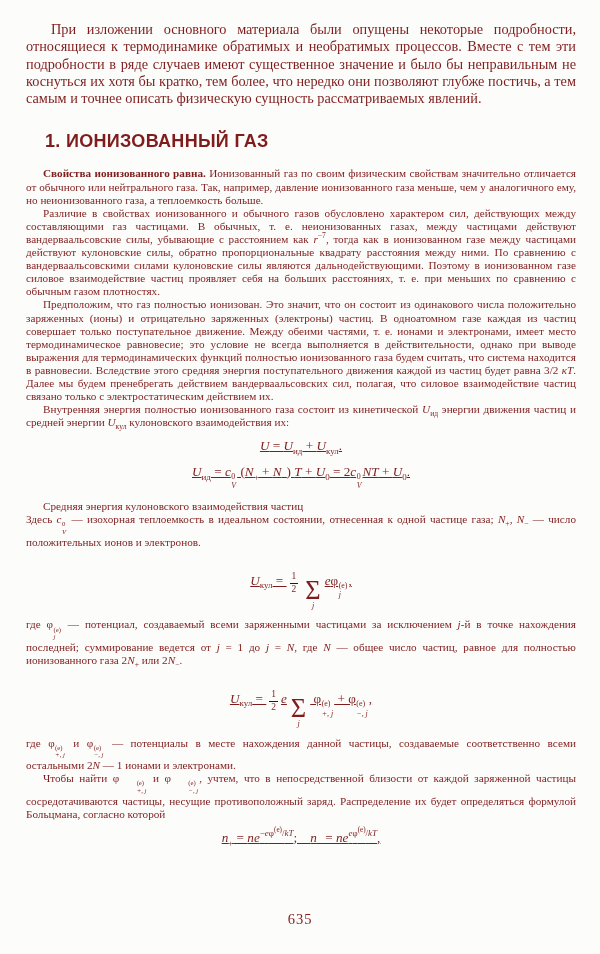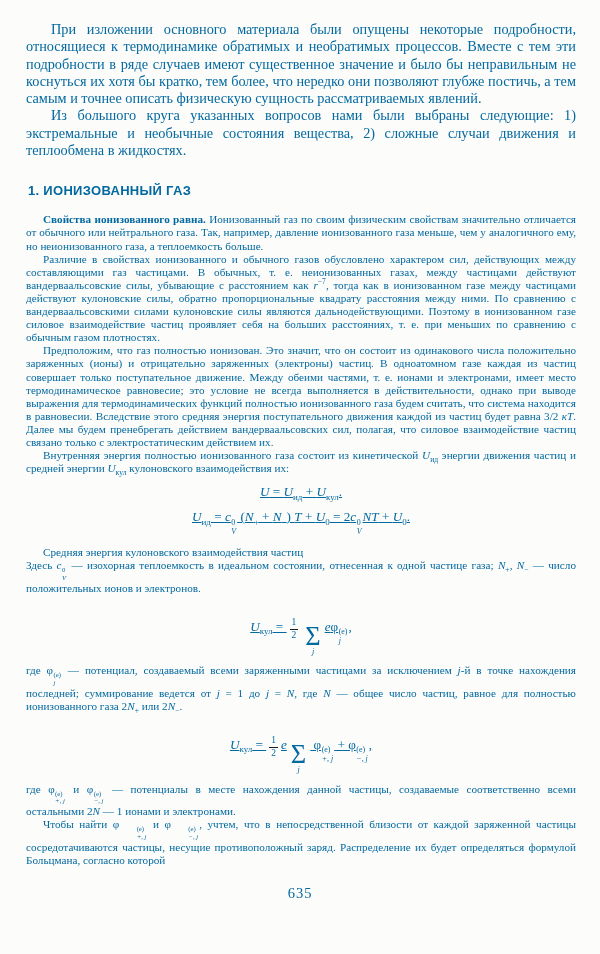--- a/index.html
+++ b/index.html
@@ -3,32 +3,32 @@
 <meta charset="utf-8">
 <style>
   html,body{margin:0;padding:0;}
   .page{
     position:relative;
     width:600px;height:954px;
     background:#fcfcfa;
     box-sizing:border-box;
     padding:21px 24px 0 26px;
     font-family:"Liberation Serif",serif;
-    color:#0369a1;
+    color:#7f1d1d;
     overflow:hidden;
   }
   p{margin:0;}
   .intro{
     font-size:14.3px;line-height:17.3px;
     text-align:justify;text-indent:25px;
   }
   .heading{
     font-family:"Liberation Sans",sans-serif;
-    font-size:13px;font-weight:700;letter-spacing:.3px;
-    margin:24px 0 15px 2px;
+    font-size:18px;font-weight:700;letter-spacing:.3px;
+    margin:24px 0 15px 19px;
   }
   .bp{
     font-size:11.2px;line-height:13.1px;
     text-align:justify;text-indent:17px;
   }
   .bp.noindent{text-indent:0;}
   .b{font-weight:700;}
   .i{font-style:italic;}
   sub{font-size:68%;line-height:0;}
   sup{font-size:68%;line-height:0;}
@@ -56,31 +56,30 @@
   }
   .frac .num{display:block;border-bottom:1px solid #1c1c1c;padding:0 2px;}
   .frac .den{display:block;}
   .bigsum{
     display:inline-flex;flex-direction:column;align-items:center;
     vertical-align:-1.1em;margin:0 4px;line-height:1;
   }
   .bigsum .sigma{font-size:200%;line-height:.95;}
   .bigsum .under{font-size:62%;font-style:italic;margin-top:-1px;}
   .pageno{
-    position:absolute;left:0;top:885px;width:600px;
+    position:absolute;left:0;top:911px;width:600px;
     text-align:center;font-size:14.5px;letter-spacing:1px;
   }
 </style>
 </head>
 <body>
 
 <div class="page">
 
   <p class="intro">При изложении основного материала были опущены некоторые подробности, относящиеся к термодинамике обратимых и необратимых процессов. Вместе с тем эти подробности в ряде случаев имеют существенное значение и было бы неправильным не коснуться их хотя бы кратко, тем более, что нередко они позволяют глубже постичь, а тем самым и точнее описать физическую сущность рассматриваемых явлений.</p>
-  <p class="intro">Из большого круга указанных вопросов нами были выбраны следующие: 1) экстремальные и необычные состояния вещества, 2) сложные случаи движения и теплообмена в жидкостях.</p>
 
   <h2 class="heading">1. ИОНИЗОВАННЫЙ ГАЗ</h2>
 
   <p class="bp"><span class="b">Свойства ионизованного равна. </span>Ионизованный газ по своим физическим свойствам значительно отличается от обычного или нейтрального газа. Так, например, давление ионизованного газа меньше, чем у аналогичного ему, но неионизованного газа, а теплоемкость больше.</p>
   <p class="bp">Различие в свойствах ионизованного и обычного газов обусловлено характером сил, действующих между составляющими газ частицами. В обычных, т. е. неионизованных газах, между частицами действуют вандерваальсовские силы, убывающие с расстоянием как <span class="i">r</span><sup>−7</sup>, тогда как в ионизованном газе между частицами действуют кулоновские силы, обратно пропорциональные квадрату расстояния между ними. По сравнению с вандерваальсовскими силами кулоновские силы являются дальнодействующими. Поэтому в ионизованном газе силовое взаимодействие частиц проявляет себя на больших расстояниях, т. е. при меньших по сравнению с обычным газом плотностях.</p>
   <p class="bp">Предположим, что газ полностью ионизован. Это значит, что он состоит из одинакового числа положительно заряженных (ионы) и отрицательно заряженных (электроны) частиц. В одноатомном газе каждая из частиц совершает только поступательное движение. Между обеими частями, т. е. ионами и электронами, имеет место термодинамическое равновесие; это условие не всегда выполняется в действительности, однако при выводе выражения для термодинамических функций полностью ионизованного газа будем считать, что система находится в равновесии. Вследствие этого средняя энергия поступательного движения каждой из частиц будет равна 3/2 <span class="i">кТ</span>. Далее мы будем пренебрегать действием вандерваальсовских сил, полагая, что силовое взаимодействие частиц связано только с электростатическим действием их.</p>
   <p class="bp">Внутренняя энергия полностью ионизованного газа состоит из кинетической <span class="i">U</span><sub>ид</sub> энергии движения частиц и средней энергии <span class="i">U</span><sub>кул</sub> кулоновского взаимодействия их:</p>
 
   <div class="formula"><span class="i">U</span> = <span class="i">U</span><sub>ид</sub> + <span class="i">U</span><sub>кул</sub>.</div>
 
@@ -131,16 +130,17 @@
         <span class="ss-bot">−, j</span>
       </span> — потенциалы в месте нахождения данной частицы, создаваемые соответственно всеми остальными 2<span class="i">N</span> — 1 ионами и электронами.</p>
   <p class="bp">Чтобы найти φ<span class="supsub">
         <span class="ss-top">(e)</span>
         <span class="ss-bot">+, j</span>
       </span> и φ<span class="supsub">
         <span class="ss-top">(e)</span>
         <span class="ss-bot">−, j</span>
       </span>, учтем, что в непосредственной близости от каждой заряженной частицы сосредотачиваются частицы, несущие противоположный заряд. Распределение их будет определяться формулой Больцмана, согласно которой</p>
 
+  <div class="formula"><span class="i">n</span><sub>+</sub> = <span class="i">ne</span><sup>−<span class="i">e</span>φ<sup>(e)</sup>/<span class="i">kT</span></sup>; <span class="i">n</span><sub>−</sub> = <span class="i">ne</span><sup><span class="i">e</span>φ<sup>(e)</sup>/<span class="i">kT</span></sup>,</div>
 
   <div class="pageno">635</div>
 
 </div>
 
 </body></html>

